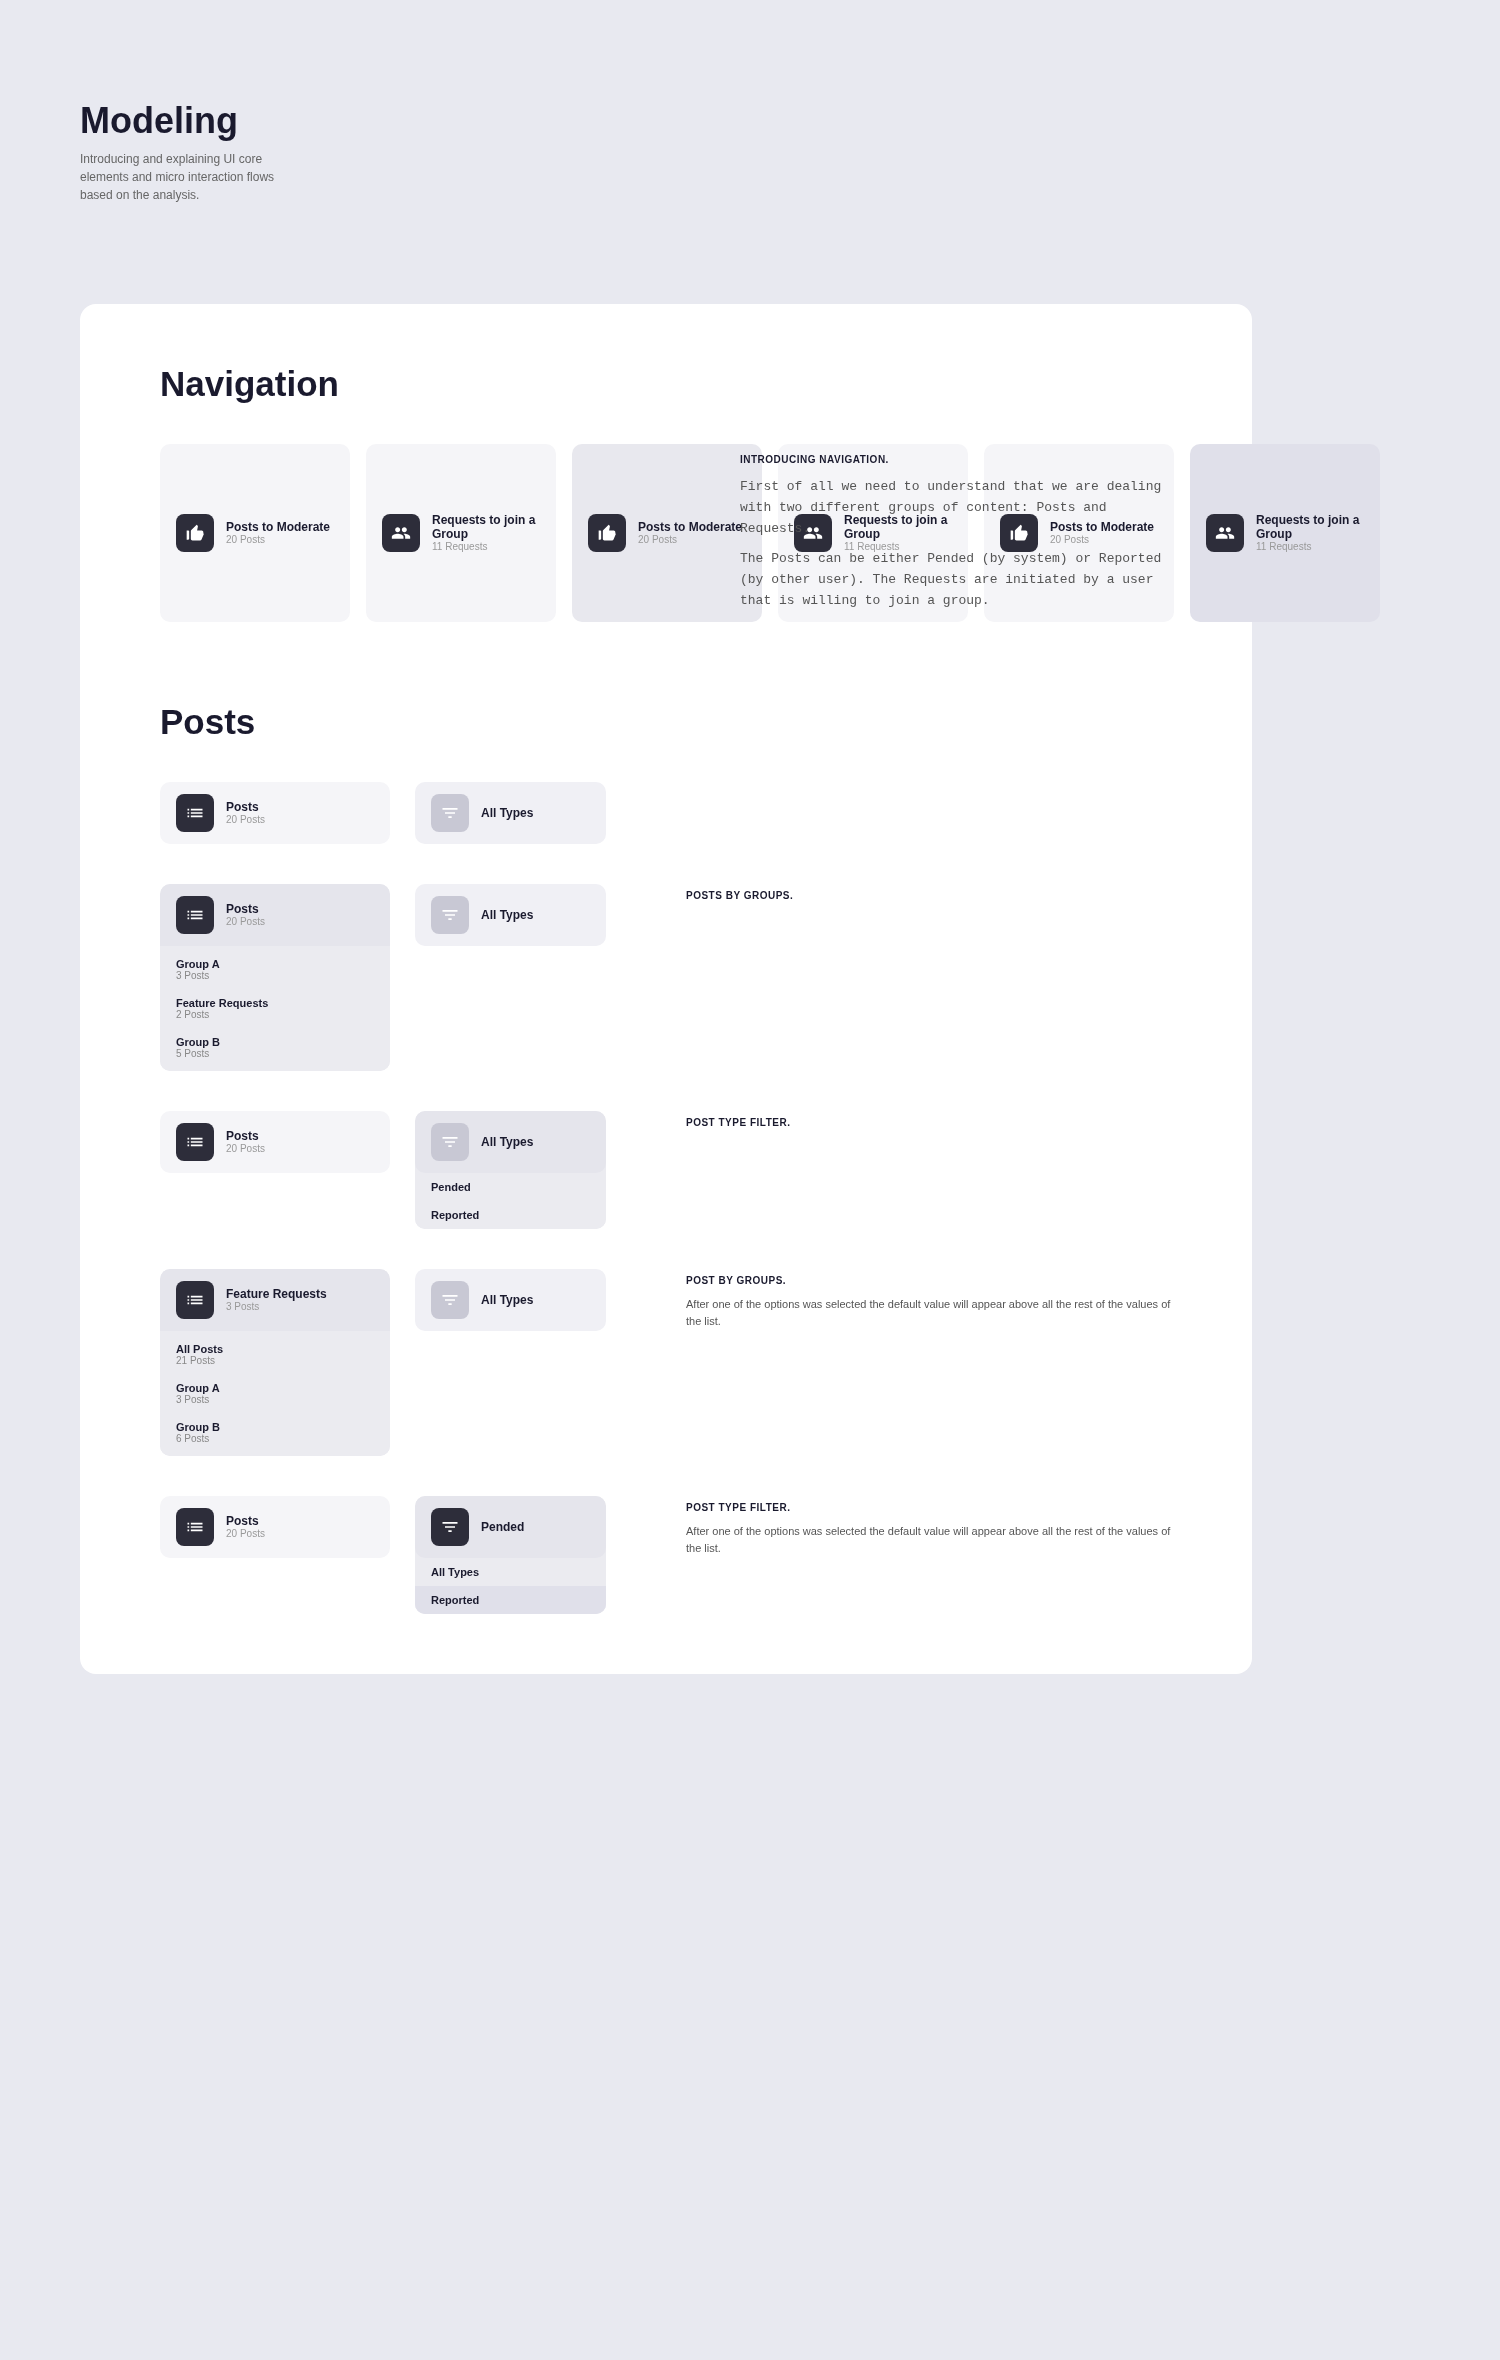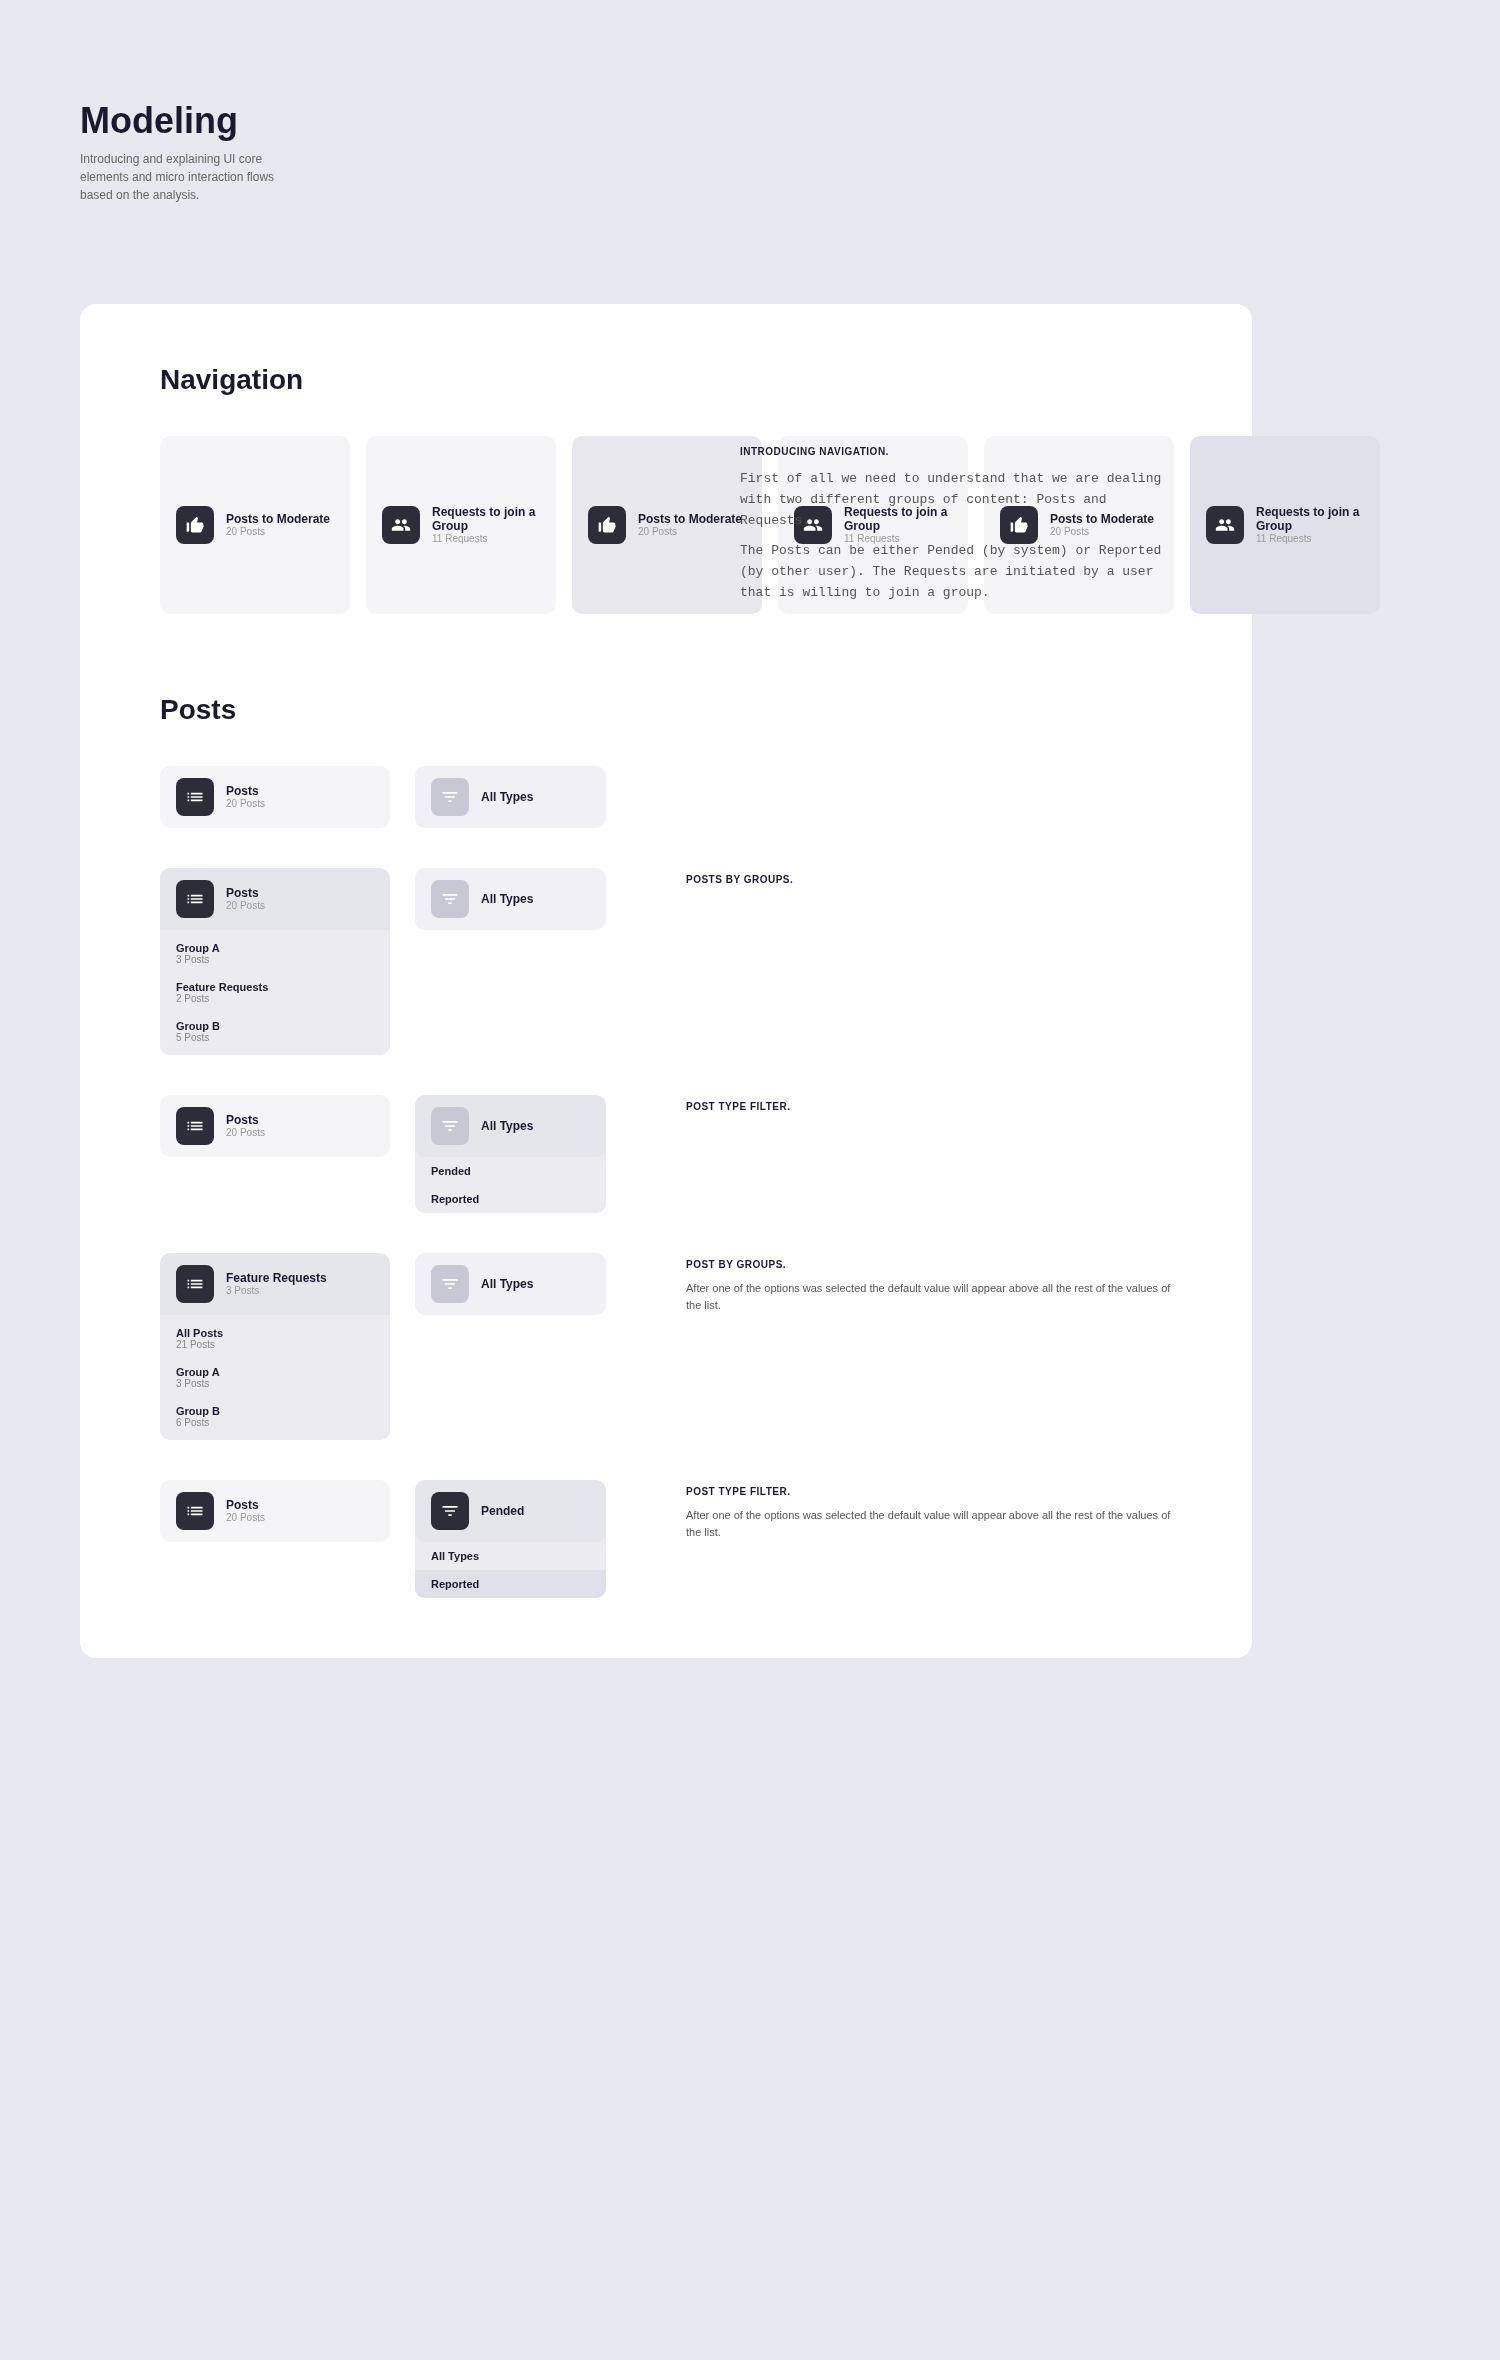--- a/index.html
+++ b/index.html
@@ -48,21 +48,21 @@
 
     
     .main-card {
       background: #ffffff;
       border-radius: 16px;
       padding: 60px 80px;
     }
 
     
     .section-title {
-      font-size: 28px;
+      font-size: 35px;
       font-weight: 800;
       color: #1a1a2e;
       margin-bottom: 40px;
     }
 
     
     .nav-section {
       margin-bottom: 80px;
     }
 

